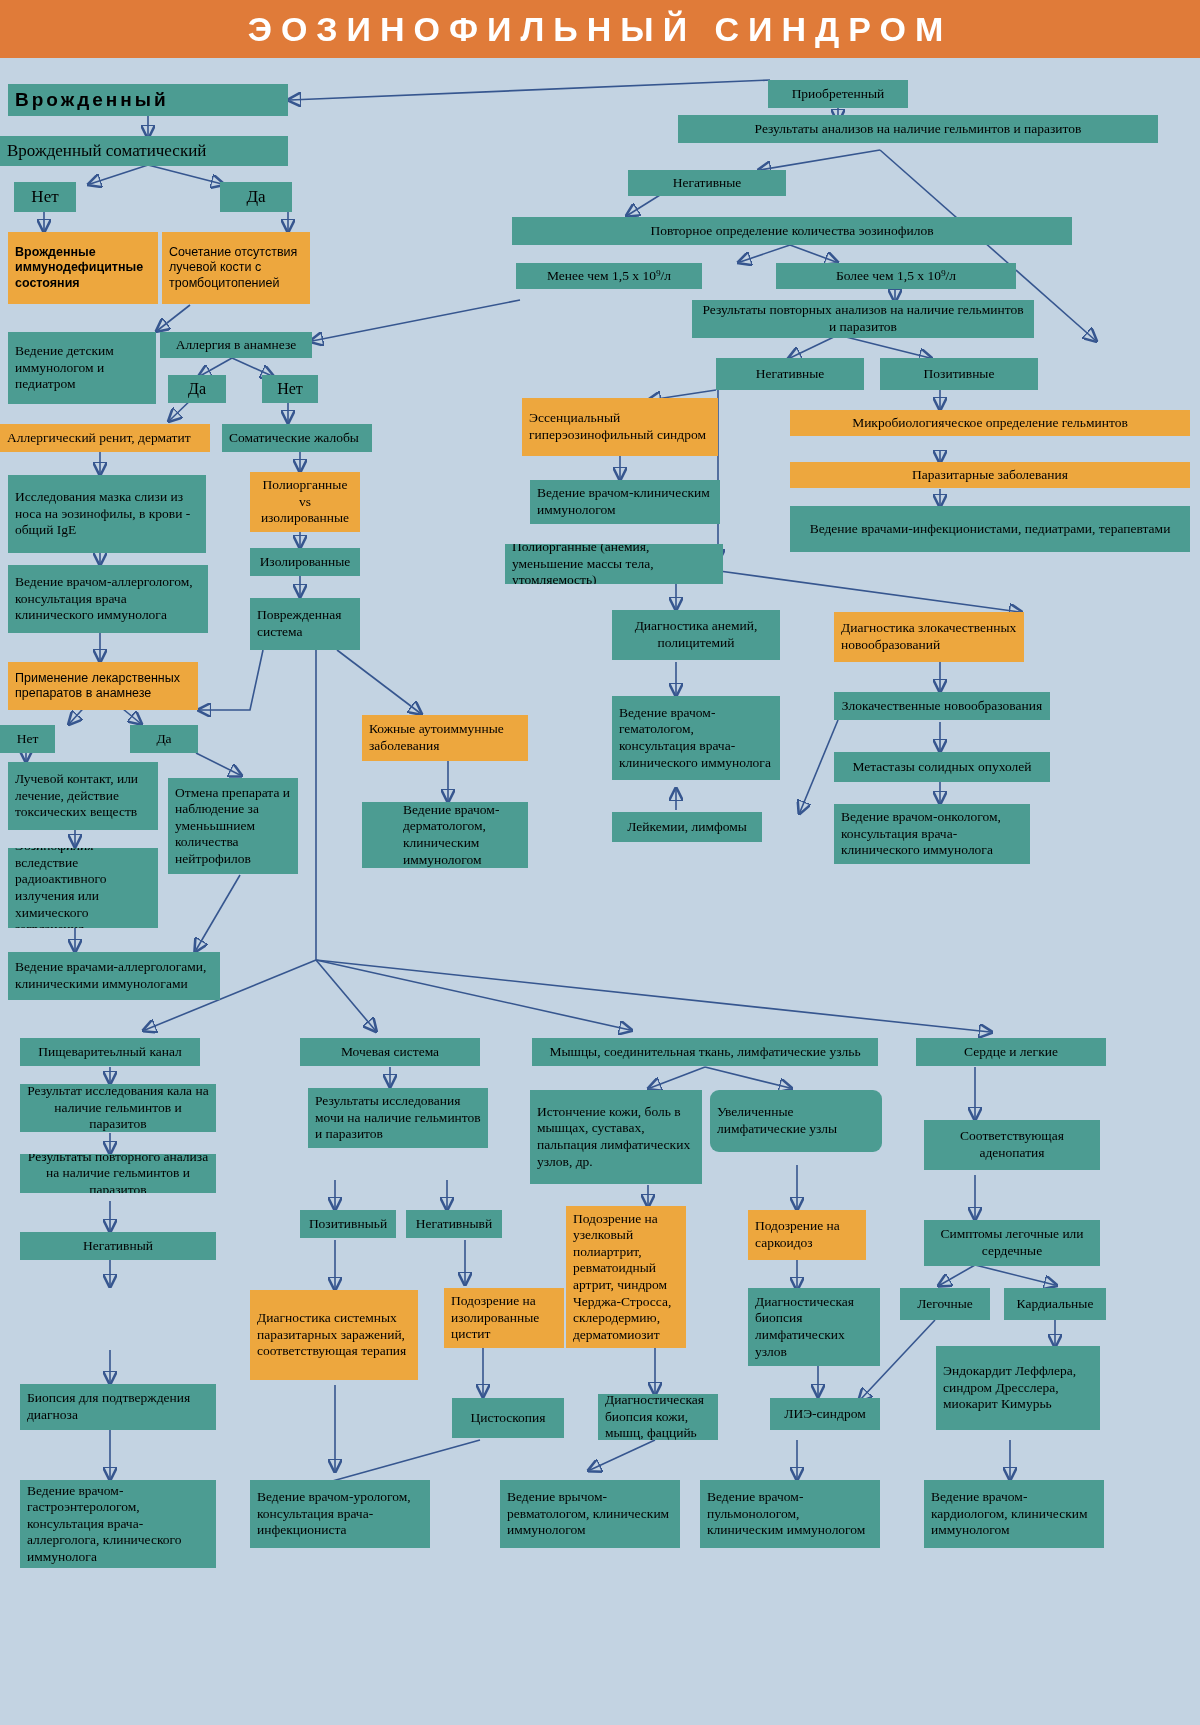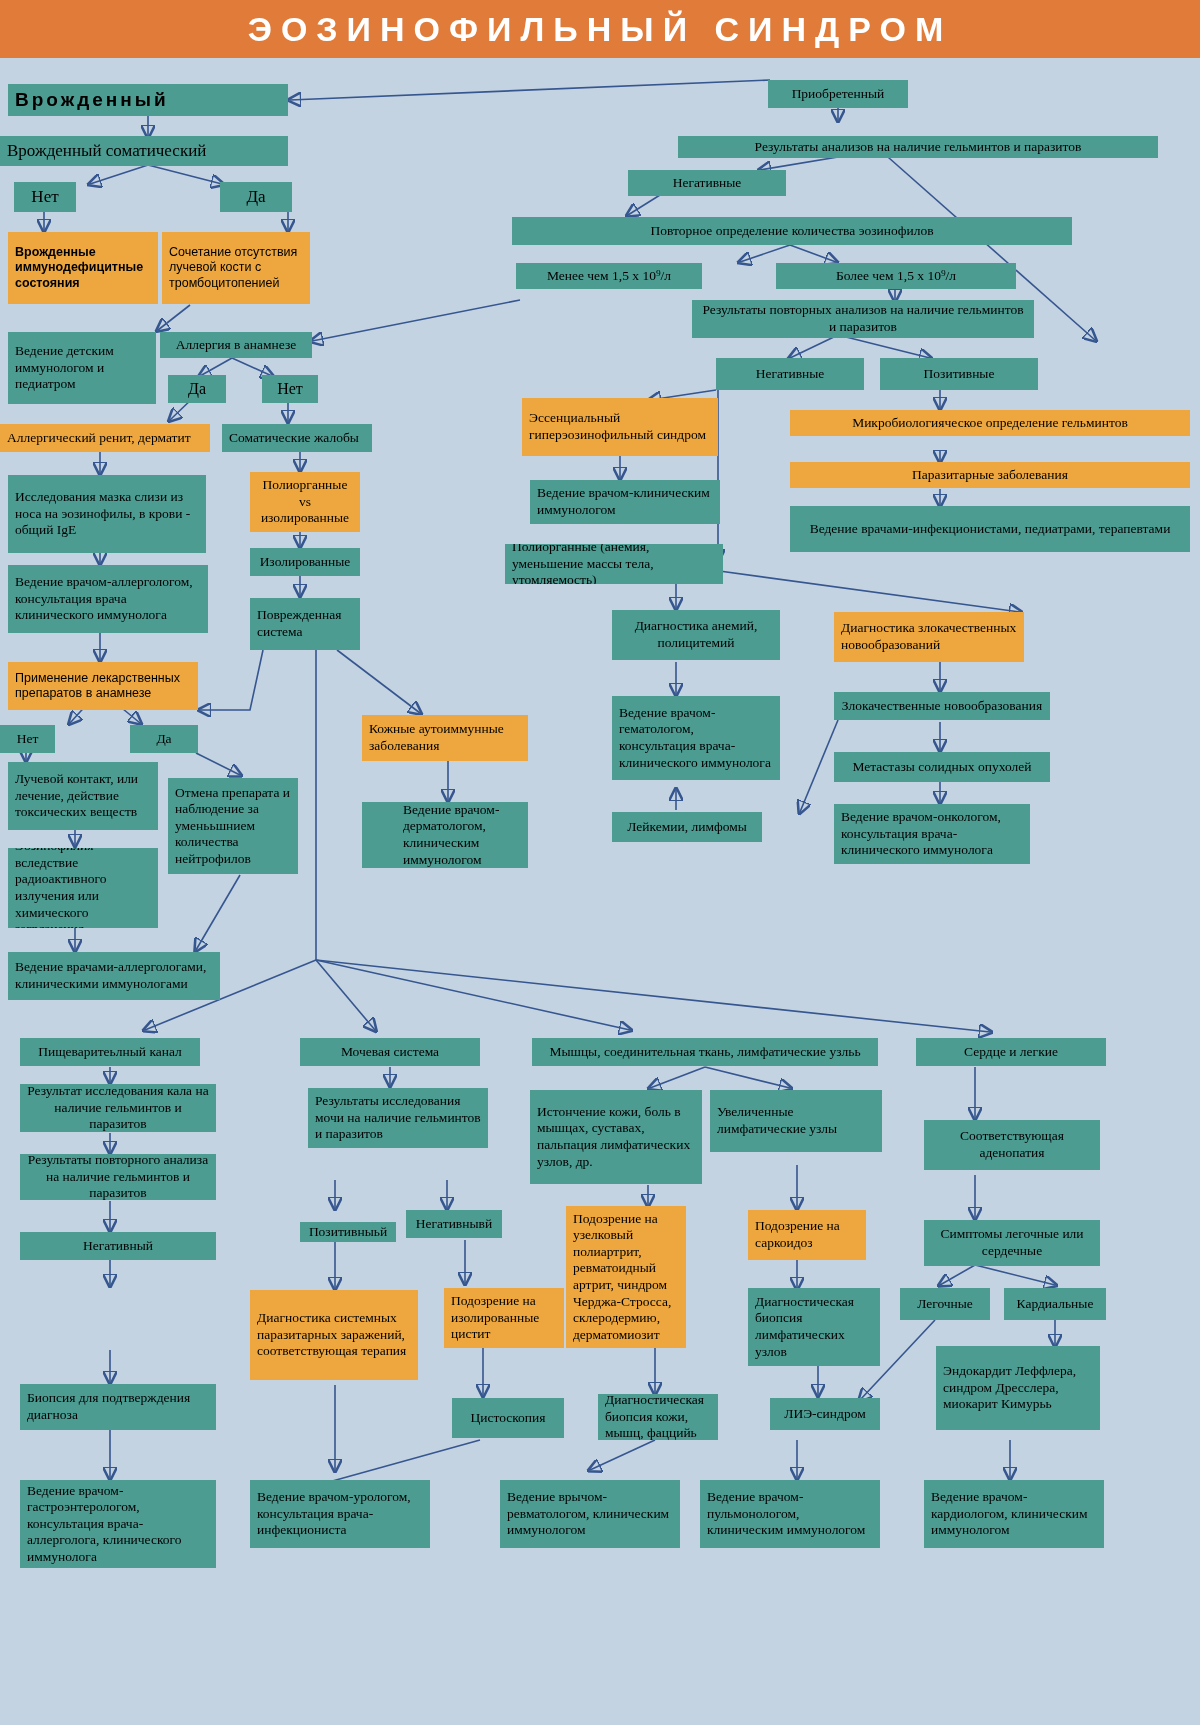--- a/index.html
+++ b/index.html
@@ -217,21 +217,21 @@
   <div class="node teal lft" style="left:8px;top:762px;width:150px;height:68px;">Лучевой контакт, или лечение, действие токсических веществ</div>
 
   <div class="node teal lft" style="left:168px;top:778px;width:130px;height:96px;">Отмена препарата и наблюдение за уменььшнием количества нейтрофилов</div>
 
   <div class="node teal lft" style="left:362px;top:802px;width:166px;height:66px;padding-left:41px;">Ведение врачом-дерматологом, клиническим иммунологом</div>
 
   <div class="node teal lft" style="left:8px;top:848px;width:150px;height:80px;">Эозинофилия вследствие радиоактивного излучения или химического загрязнения</div>
 
   <div class="node teal lft" style="left:8px;top:952px;width:212px;height:48px;">Ведение врачами-аллергологами, клиническими иммунологами</div>
 
-  <div class="node teal ctr" style="left:678px;top:136px;width:480px;height:22px;">Результаты анализов на наличие гельминтов и паразитов</div>
+  <div class="node teal ctr" style="left:678px;top:115px;width:480px;height:28px;">Результаты анализов на наличие гельминтов и паразитов</div>
 
   <div class="node teal ctr" style="left:628px;top:170px;width:158px;height:26px;">Негативные</div>
 
   <div class="node teal ctr" style="left:512px;top:217px;width:560px;height:28px;">Повторное определение количества эозинофилов</div>
 
   <div class="node teal ctr" style="left:516px;top:263px;width:186px;height:26px;">Менее чем 1,5 х 10⁹/л</div>
   <div class="node teal ctr" style="left:776px;top:263px;width:240px;height:26px;">Более чем 1,5 х 10⁹/л</div>
 
   <div class="node teal ctr" style="left:692px;top:300px;width:342px;height:38px;">Результаты повторных анализов на наличие гельминтов и паразитов</div>
 
@@ -268,27 +268,27 @@
   <div class="node teal ctr" style="left:300px;top:1038px;width:180px;height:28px;">Мочевая система</div>
   <div class="node teal ctr" style="left:532px;top:1038px;width:346px;height:28px;">Мышцы, соединительная ткань, лимфатические узльь</div>
   <div class="node teal ctr" style="left:916px;top:1038px;width:190px;height:28px;">Сердце и легкие</div>
 
   <div class="node teal ctr" style="left:20px;top:1084px;width:196px;height:48px;">Результат исследования кала на наличие гельминтов и паразитов</div>
 
   <div class="node teal lft" style="left:308px;top:1088px;width:180px;height:60px;">Результаты исследования мочи на наличие гельминтов и паразитов</div>
 
   <div class="node teal lft" style="left:530px;top:1090px;width:172px;height:94px;">Истончение кожи, боль в мышцах, суставах, пальпация лимфатических узлов, др.</div>
 
-  <div class="node teal lft" style="left:710px;top:1090px;width:172px;height:62px;">Увеличенные лимфатические узлы</div>
+  <div class="node teal lft" style="left:710px;top:1090px;width:172px;height:62px;border-radius:9px;">Увеличенные лимфатические узлы</div>
 
   <div class="node teal ctr" style="left:924px;top:1120px;width:176px;height:50px;">Соответствующая аденопатия</div>
 
-  <div class="node teal ctr" style="left:20px;top:1154px;width:196px;height:46px;">Результаты повторного анализа на наличие гельминтов и паразитов</div>
-
-  <div class="node teal ctr" style="left:300px;top:1210px;width:96px;height:20px;margin-top:12px;">Позитивныьй</div>
+  <div class="node teal ctr" style="left:20px;top:1154px;width:196px;height:39px;">Результаты повторного анализа на наличие гельминтов и паразитов</div>
+
+  <div class="node teal ctr" style="left:300px;top:1210px;width:96px;height:28px;">Позитивныьй</div>
   <div class="node teal ctr" style="left:406px;top:1210px;width:96px;height:28px;">Негативнывй</div>
 
   <div class="node teal ctr" style="left:924px;top:1220px;width:176px;height:46px;">Симптомы легочные или сердечные</div>
 
   <div class="node teal ctr" style="left:20px;top:1232px;width:196px;height:28px;">Негативный</div>
 
   <div class="node orange lft" style="left:566px;top:1206px;width:120px;height:142px;">Подозрение на узелковый полиартрит, ревматоидный артрит, чиндром Черджа-Стросса, склеродермию, дерматомиозит</div>
 
   <div class="node orange lft" style="left:748px;top:1210px;width:118px;height:50px;">Подозрение на саркоидоз</div>
 

